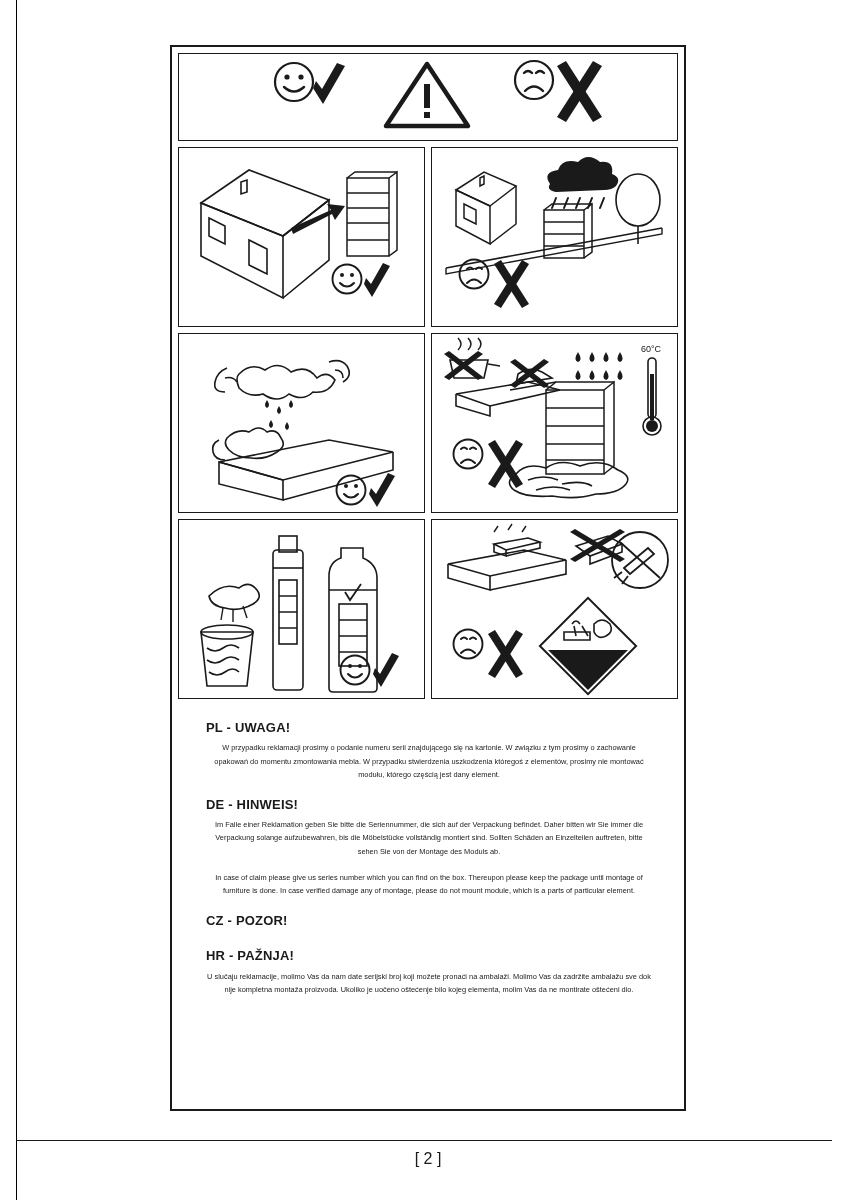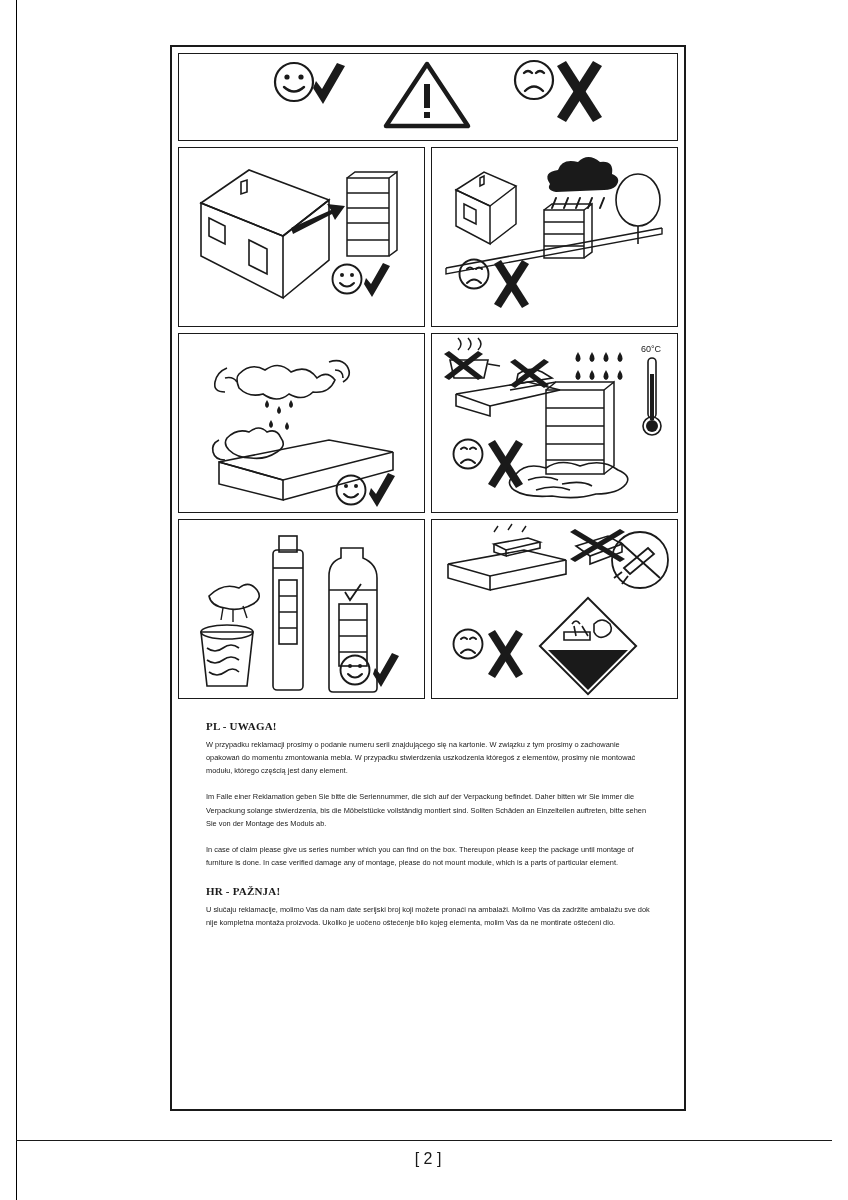--- a/index.html
+++ b/index.html
@@ -77,29 +77,28 @@
     left: 34px;
     top: 670px;
     width: 446px;
     font-size: 7.4px;
     line-height: 1.72;
     color: #1a1a1a;
   }
   .note { margin-bottom: 13px; }
   .note-title {
     font-weight: bold;
-    font-size: 11px;
+    font-size: 13px;
     margin-bottom: 2px;
     letter-spacing: .2px;
-    font-family: Liberation Serif, serif;
   }
   .note-body {
     font-size: 7.4px;
     line-height: 1.78;
-    text-align: left;
+    text-align: center;
   }
   
   .footer-rule {
     position: absolute;
     left: 16px;
     top: 1140px;
     width: 816px;
     height: 1px;
     background: #1a1a1a;
   }
@@ -461,28 +460,30 @@
     </div>
 
     <div class="text-block">
 
       <div class="note">
         <div class="note-title">PL - UWAGA!</div>
         <div class="note-body">W przypadku reklamacji prosimy o podanie numeru serii znajdującego się na kartonie. W związku z tym prosimy o zachowanie opakowań do momentu zmontowania mebla. W przypadku stwierdzenia uszkodzenia któregoś z elementów, prosimy nie montować modułu, którego częścią jest dany element.</div>
       </div>
 
       <div class="note">
-        <div class="note-body">Im Falle einer Reklamation geben Sie bitte die Seriennummer, die sich auf der Verpackung befindet. Daher bitten wir Sie immer die Verpackung solange stwierdzenia, bis die Möbelstücke vollständig montiert sind. Sollten Schäden an Einzelteilen auftreten, bitte sehen Sie von der Montage des Moduls ab.</div>
+        <div class="note-title">DE - HINWEIS!</div>
+        <div class="note-body">Im Falle einer Reklamation geben Sie bitte die Seriennummer, die sich auf der Verpackung befindet. Daher bitten wir Sie immer die Verpackung solange aufzubewahren, bis die Möbelstücke vollständig montiert sind. Sollten Schäden an Einzelteilen auftreten, bitte sehen Sie von der Montage des Moduls ab.</div>
       </div>
 
       <div class="note">
         <div class="note-body">In case of claim please give us series number which you can find on the box. Thereupon please keep the package until montage of furniture is done. In case verified damage any of montage, please do not mount module, which is a parts of particular element.</div>
       </div>
 
       <div class="note">
+        <div class="note-title">CZ - POZOR!</div>
       </div>
 
       <div class="note">
         <div class="note-title">HR - PAŽNJA!</div>
         <div class="note-body">U slučaju reklamacije, molimo Vas da nam date serijski broj koji možete pronaći na ambalaži. Molimo Vas da zadržite ambalažu sve dok nije kompletna montaža proizvoda. Ukoliko je uočeno oštećenje bilo kojeg elementa, molim Vas da ne montirate oštećeni dio.</div>
       </div>
 
     </div>
   </div>
 

